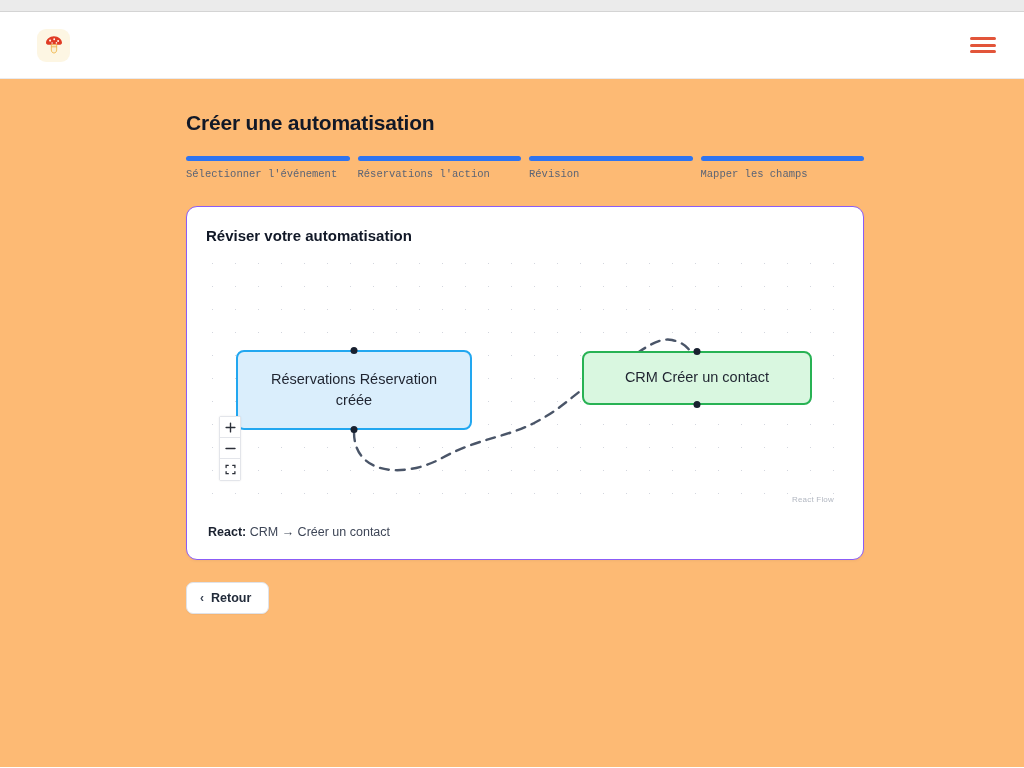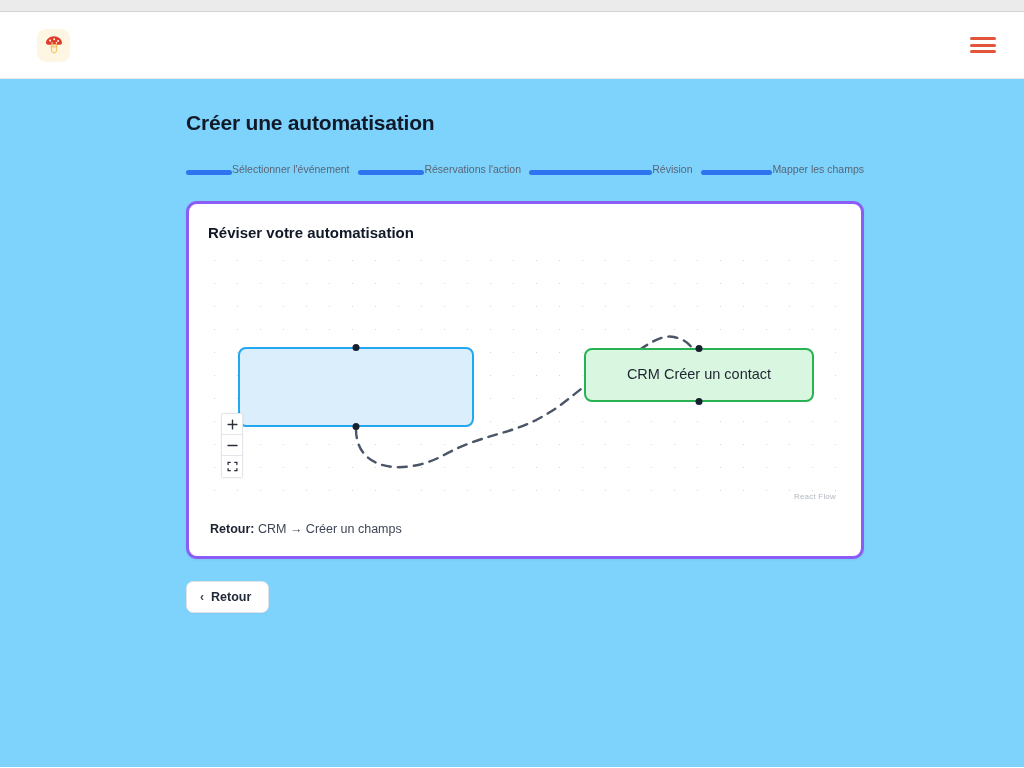--- a/index.html
+++ b/index.html
@@ -61,21 +61,21 @@
   .hamburger span {
     display: block;
     height: 3px;
     width: 100%;
     background: #e2553a;
     border-radius: 2px;
   }
 
   
   .page {
-    background: #7dd3fc;
+    background: #fdba74;
     height: 688px;
     width: 100%;
     padding-top: 32px;
     padding-left: 26px;
   }
 
   .container {
     width: 678px;
     margin: 0 auto;
   }
@@ -90,41 +90,43 @@
 
   
   .stepper {
     display: flex;
     gap: 8px;
     margin-bottom: 26px;
   }
   .step {
     flex: 1;
     display: flex;
-    align-items: flex-end;
+    flex-direction: column;
+    align-items: flex-start;
     cursor: pointer;
+    font-family: Liberation Mono, monospace;
   }
   .step-bar {
     width: 100%;
     height: 5px;
     border-radius: 3px;
     background: #2e74f0;
   }
   .step-label {
     margin-top: 7px;
     font-size: 10.5px;
     color: #5b6475;
     white-space: nowrap;
   }
 
   
   .card {
     background: #ffffff;
     border-radius: 11px;
-    border: 3px solid #8b5cf6;
+    border: 1px solid #8b5cf6;
     box-shadow: 0 1px 3px rgba(16,24,40,0.05);
     padding: 20px 19px 20px 19px;
   }
 
   .card-title {
     font-size: 15px;
     font-weight: bold;
     color: #111827;
     margin-bottom: 18px;
   }
@@ -331,20 +333,21 @@
       <h2 class="card-title">Réviser votre automatisation</h2>
 
       <div class="flow-canvas">
 
         <svg class="flow-svg" viewBox="0 0 638 245" preserveAspectRatio="none">
           <path d="M148,170 C148,214 200,216 236,196 C272,176 300,176 330,160 C362,143 368,130 400,112 C426,97 448,74 466,78 C480,81 482,88 484,88" fill="none" stroke="#4a5568" stroke-width="2.4" stroke-dasharray="9 7" stroke-linecap="round"></path>
         </svg>
 
         <div class="flow-node event-node" style="background: rgb(218, 238, 252); border-color: rgb(34, 167, 240);">
           <span class="handle top"></span>
+          <span>Réservations Réservation créée</span>
           <span class="handle bottom"></span>
         </div>
 
         <div class="flow-node action-node" style="background: rgb(217, 247, 224); border-color: rgb(40, 178, 84);">
           <span class="handle top"></span>
           <span>CRM Créer un contact</span>
           <span class="handle bottom"></span>
         </div>
 
         <div class="rf-controls">
@@ -368,22 +371,22 @@
               </g>
             </svg>
           </div>
         </div>
 
         <div class="rf-attribution">React Flow</div>
       </div>
 
       <div class="summary">
         <div class="summary-row">
-          <strong>Retour:</strong>
-          <span>CRM → Créer un champs</span>
+          <strong>React:</strong>
+          <span>CRM → Créer un contact</span>
         </div>
       </div>
     </section>
 
     <div class="footer-actions">
       <button class="btn btn-back">
         <span class="chev">‹</span>
         <span>Retour</span>
       </button>
     </div>

